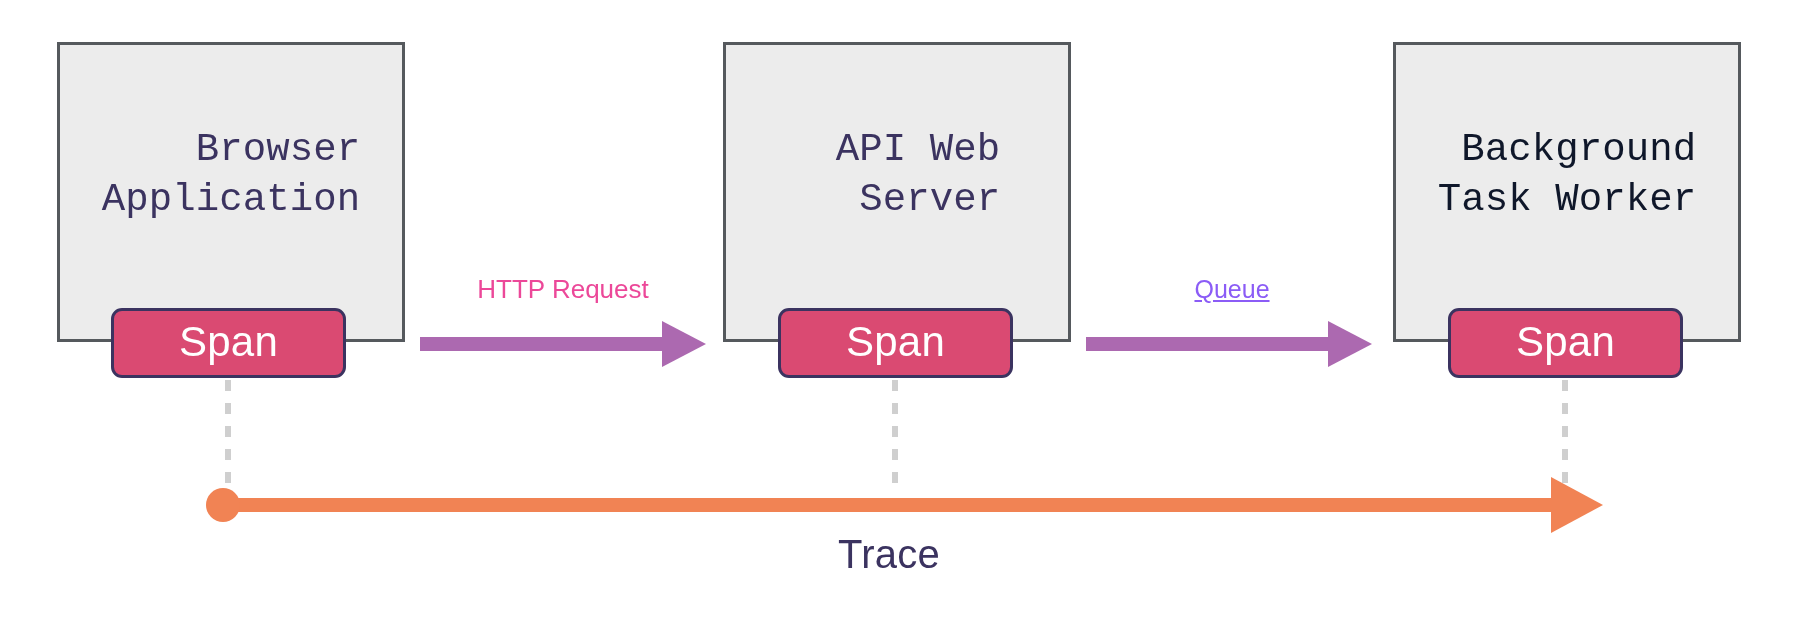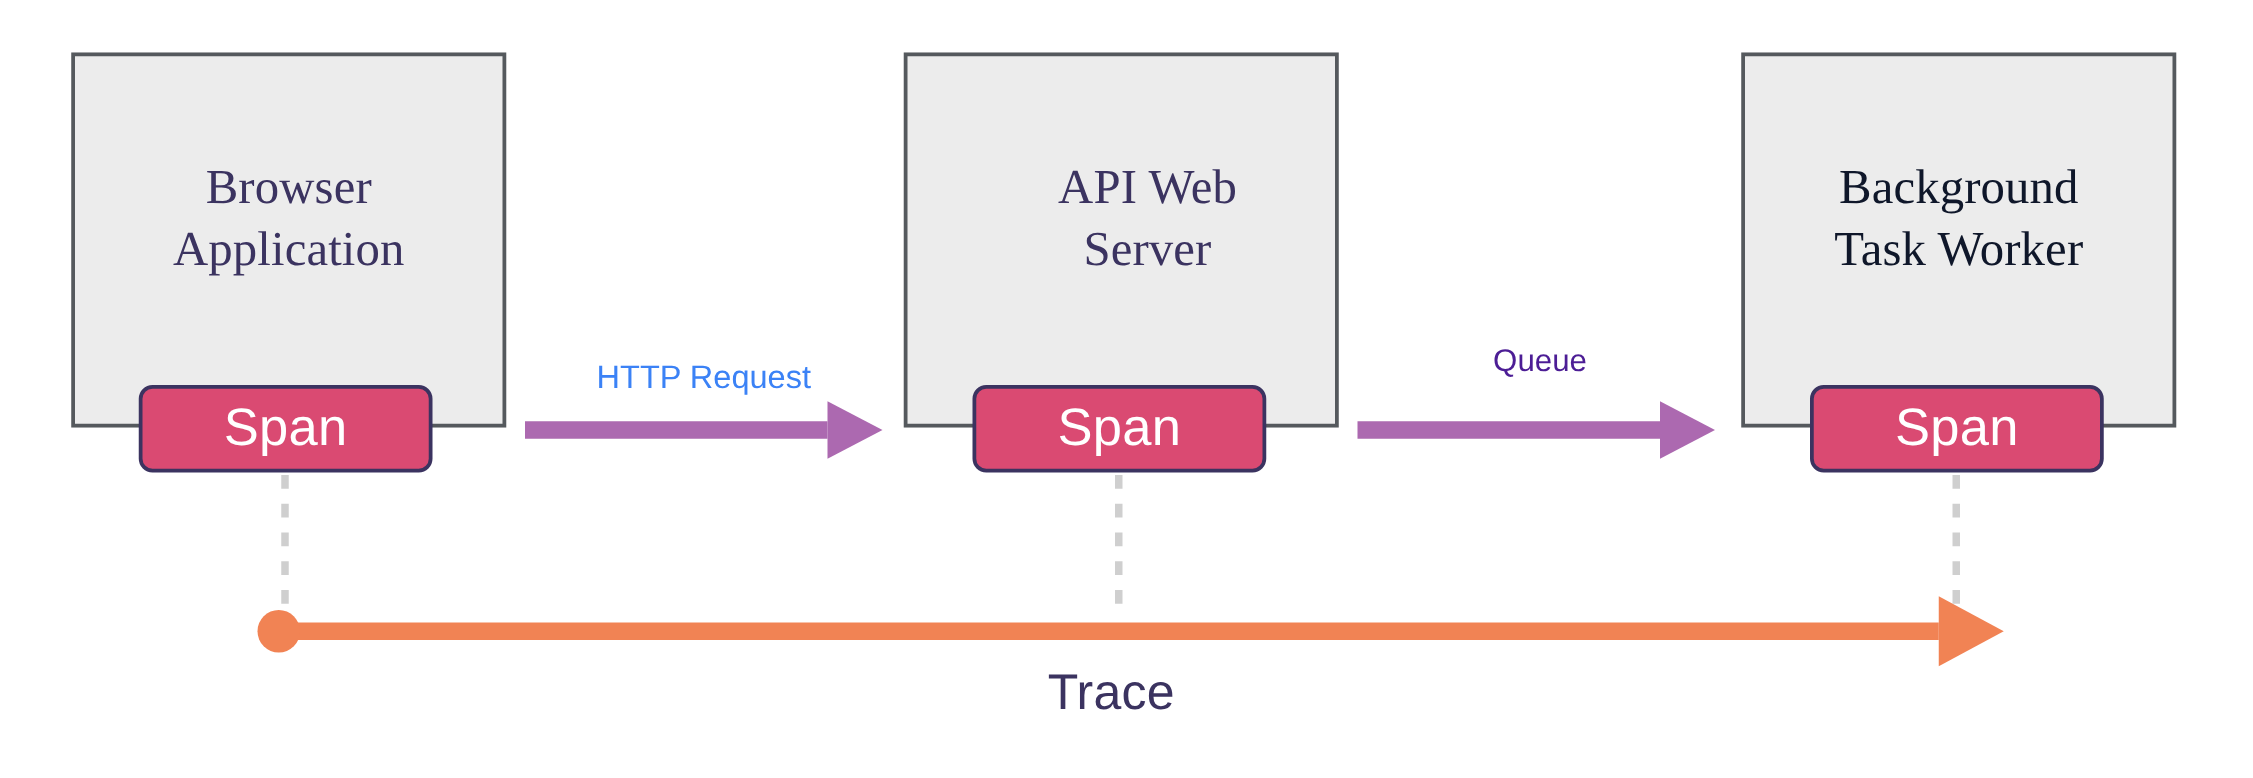--- a/index.html
+++ b/index.html
@@ -29,25 +29,25 @@
   .service-box {
     position: absolute;
     background: #ececec;
     border: 3px solid #55595d;
     box-sizing: border-box;
     display: flex;
     align-items: center;
     justify-content: center;
   }
   .service-label {
-    font-family: Liberation Serif, serif;
+    font-family: Liberation Mono, monospace;
     font-size: 39px;
     line-height: 50px;
     color: #3b3360;
-    text-align: center;
+    text-align: right;
     white-space: pre-line;
     letter-spacing: 0.1px;
     padding-bottom: 34px;
   }
   
   .span-badge {
     position: absolute;
     background: #da4a72;
     border: 3px solid #3b3360;
     border-radius: 11px;
@@ -140,19 +140,19 @@
         <span class="span-label" style="color: rgb(255, 255, 255);">Span</span>
       </div>
       <div class="span-badge" style="left: 778px; top: 308px; width: 235px; height: 70px; background: rgb(218, 74, 114); border-color: rgb(59, 51, 96);">
         <span class="span-label" style="color: rgb(255, 255, 255);">Span</span>
       </div>
       <div class="span-badge" style="left: 1448px; top: 308px; width: 235px; height: 70px; background: rgb(218, 74, 114); border-color: rgb(59, 51, 96);">
         <span class="span-label" style="color: rgb(255, 255, 255);">Span</span>
       </div>
     </div>
   <div id="edge-labels-layer">
-      <div class="edge-label http" style="left: 563px; top: 276px; transform: translate(-50%, 0px); color: #3b82f6; margin-top: 12px;">HTTP Request</div>
-      <div class="edge-label queue" style="left: 1232px; top: 277px; transform: translate(-50%, 0px); color: #4c1d95;">Queue</div>
+      <div class="edge-label http" style="left: 563px; top: 276px; transform: translate(-50%, 0px); color: #ec4899;">HTTP Request</div>
+      <div class="edge-label queue" style="left: 1232px; top: 277px; transform: translate(-50%, 0px); color: #8b5cf6; text-decoration: underline;">Queue</div>
     </div>
 
   <div class="trace-label" id="trace-label" style="left: 889px; top: 534px; transform: translate(-50%, 0px); color: rgb(59, 51, 96);">Trace</div>
 
 </div>
 
 </body></html>

